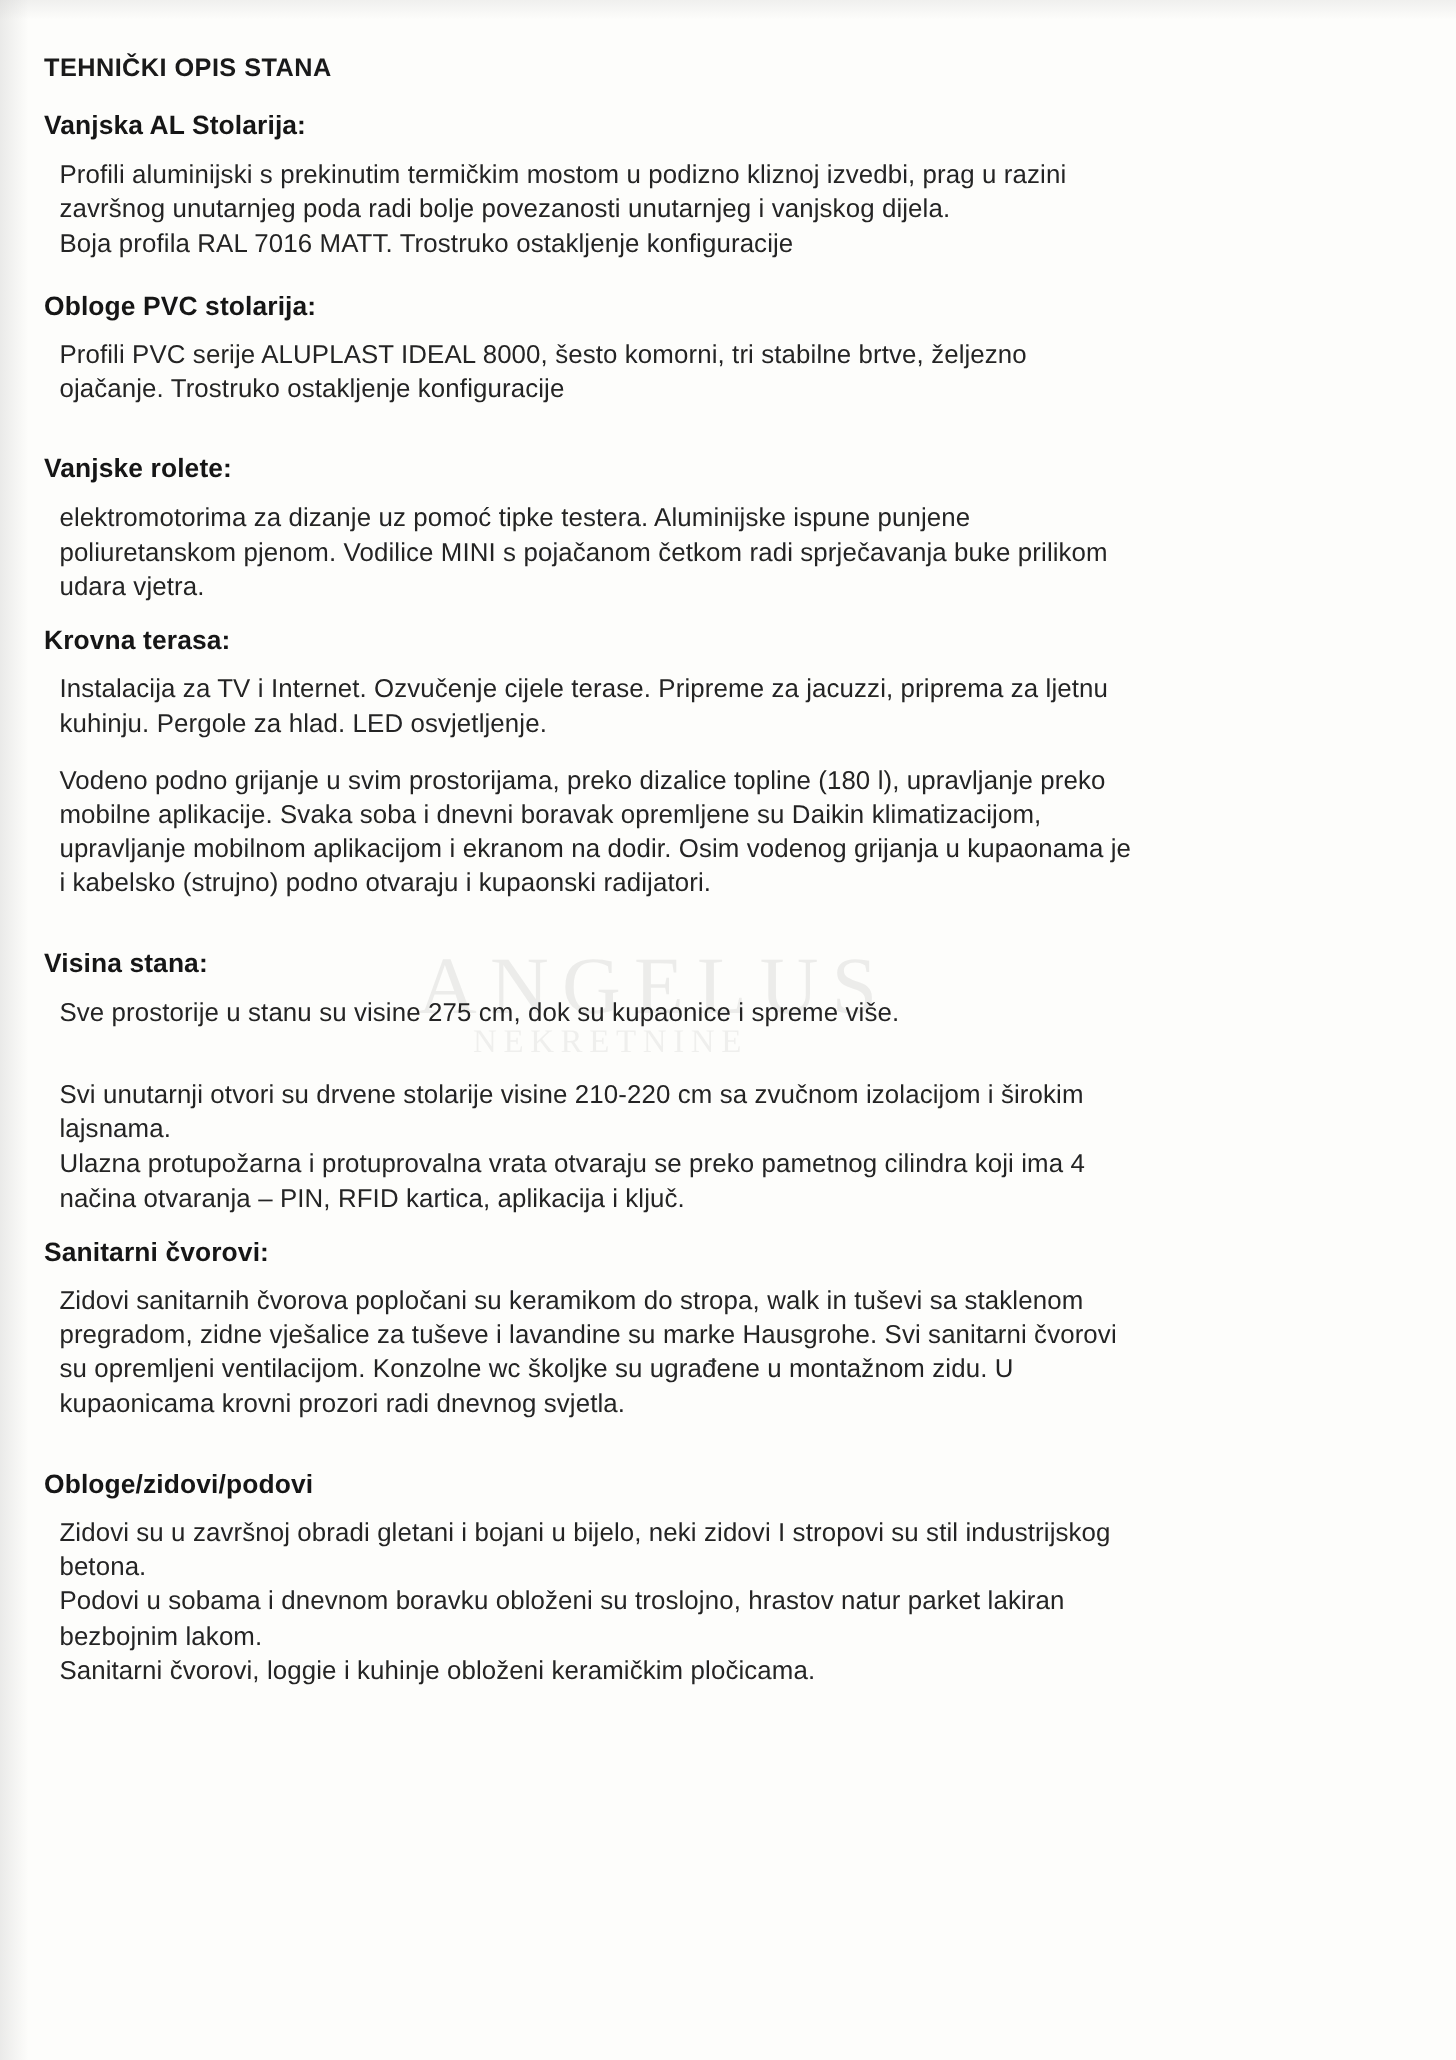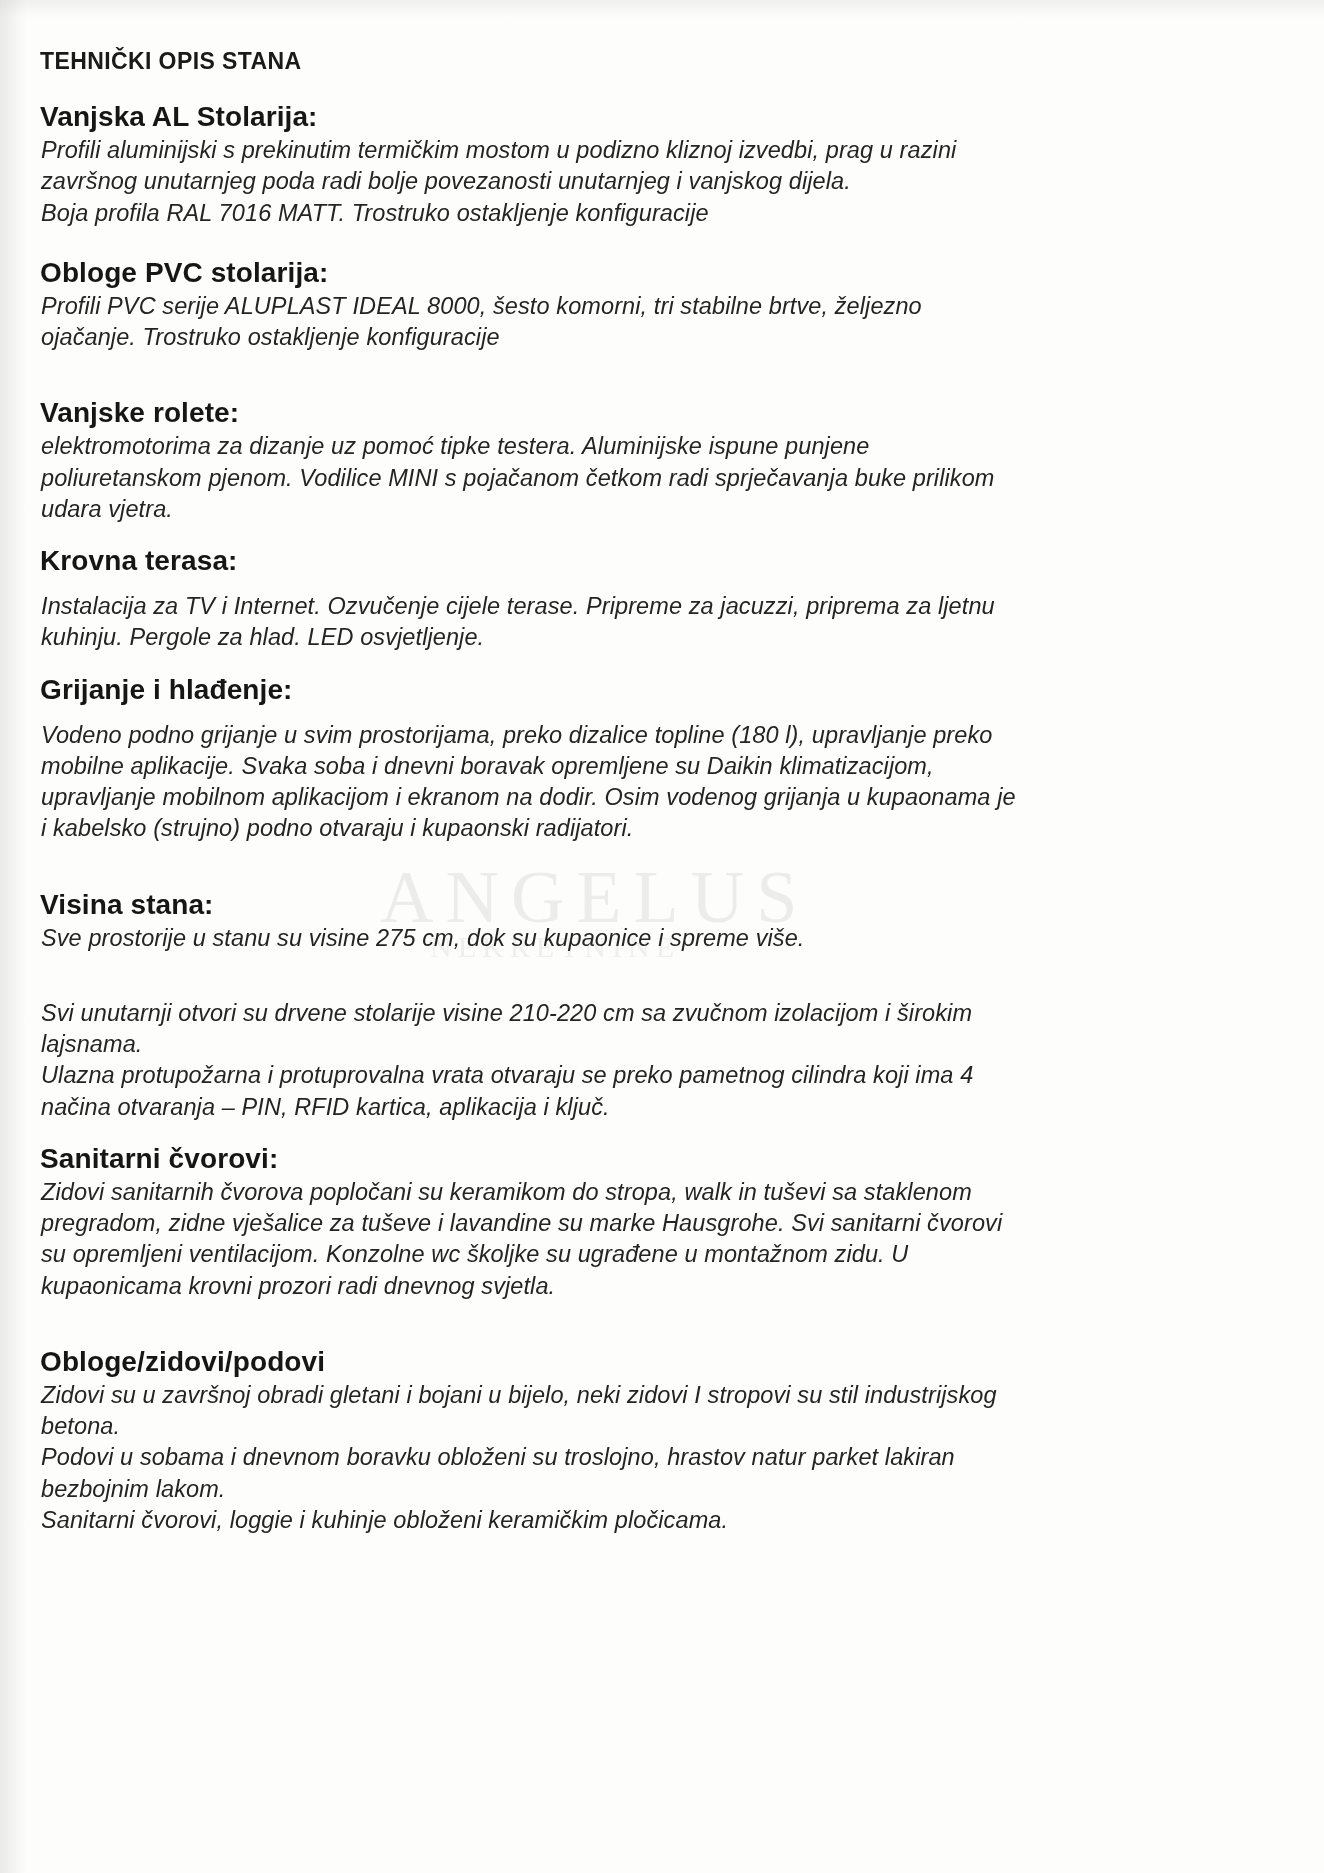--- a/index.html
+++ b/index.html
@@ -33,33 +33,32 @@
     font-size: 23px;
     font-weight: bold;
     letter-spacing: 0.4px;
     margin: 0 0 26px 0;
     color: #1a1a1a;
   }
   .section {
     margin-bottom: 0;
   }
   .sec-head {
-    font-size: 28px;
+    font-size: 24px;
     font-weight: bold;
     color: #161616;
     margin: 0 0 2px 0;
     letter-spacing: 0.1px;
   }
   .sec-body {
     font-size: 23.5px;
     line-height: 1.33;
     color: #242424;
-    margin: 1px;
+    margin: 14px;
     letter-spacing: 0.1px;
-    font-style: italic;
   }
   .sec-body .ln {
     display: block;
   }
   
   .gap-28 { margin-bottom: 28px; }
   .gap-44 { margin-bottom: 44px; }
   .gap-20 { margin-bottom: 20px; }
   .head-gap-12 { margin-bottom: 14px; }
 
@@ -148,21 +147,20 @@
 
     <div class="section">
       <div class="sec-head head-gap-12">Krovna terasa:</div>
       <p class="sec-body gap-20">
         <span class="ln">Instalacija za TV i Internet. Ozvučenje cijele terase. Pripreme za jacuzzi, priprema za ljetnu</span>
         <span class="ln">kuhinju. Pergole za hlad. LED osvjetljenje.</span>
       </p>
     </div>
 
     <div class="section">
-      <div class="sec-head head-gap-12">Grijanje i hlađenje:</div>
       <p class="sec-body gap-44">
         <span class="ln">Vodeno podno grijanje u svim prostorijama, preko dizalice topline (180 l), upravljanje preko</span>
         <span class="ln">mobilne aplikacije. Svaka soba i dnevni boravak opremljene su Daikin klimatizacijom,</span>
         <span class="ln">upravljanje mobilnom aplikacijom i ekranom na dodir. Osim vodenog grijanja u kupaonama je</span>
         <span class="ln">i kabelsko (strujno) podno otvaraju i kupaonski radijatori.</span>
       </p>
     </div>
 
     <div class="section">
       <div class="sec-head">Visina stana:</div>

